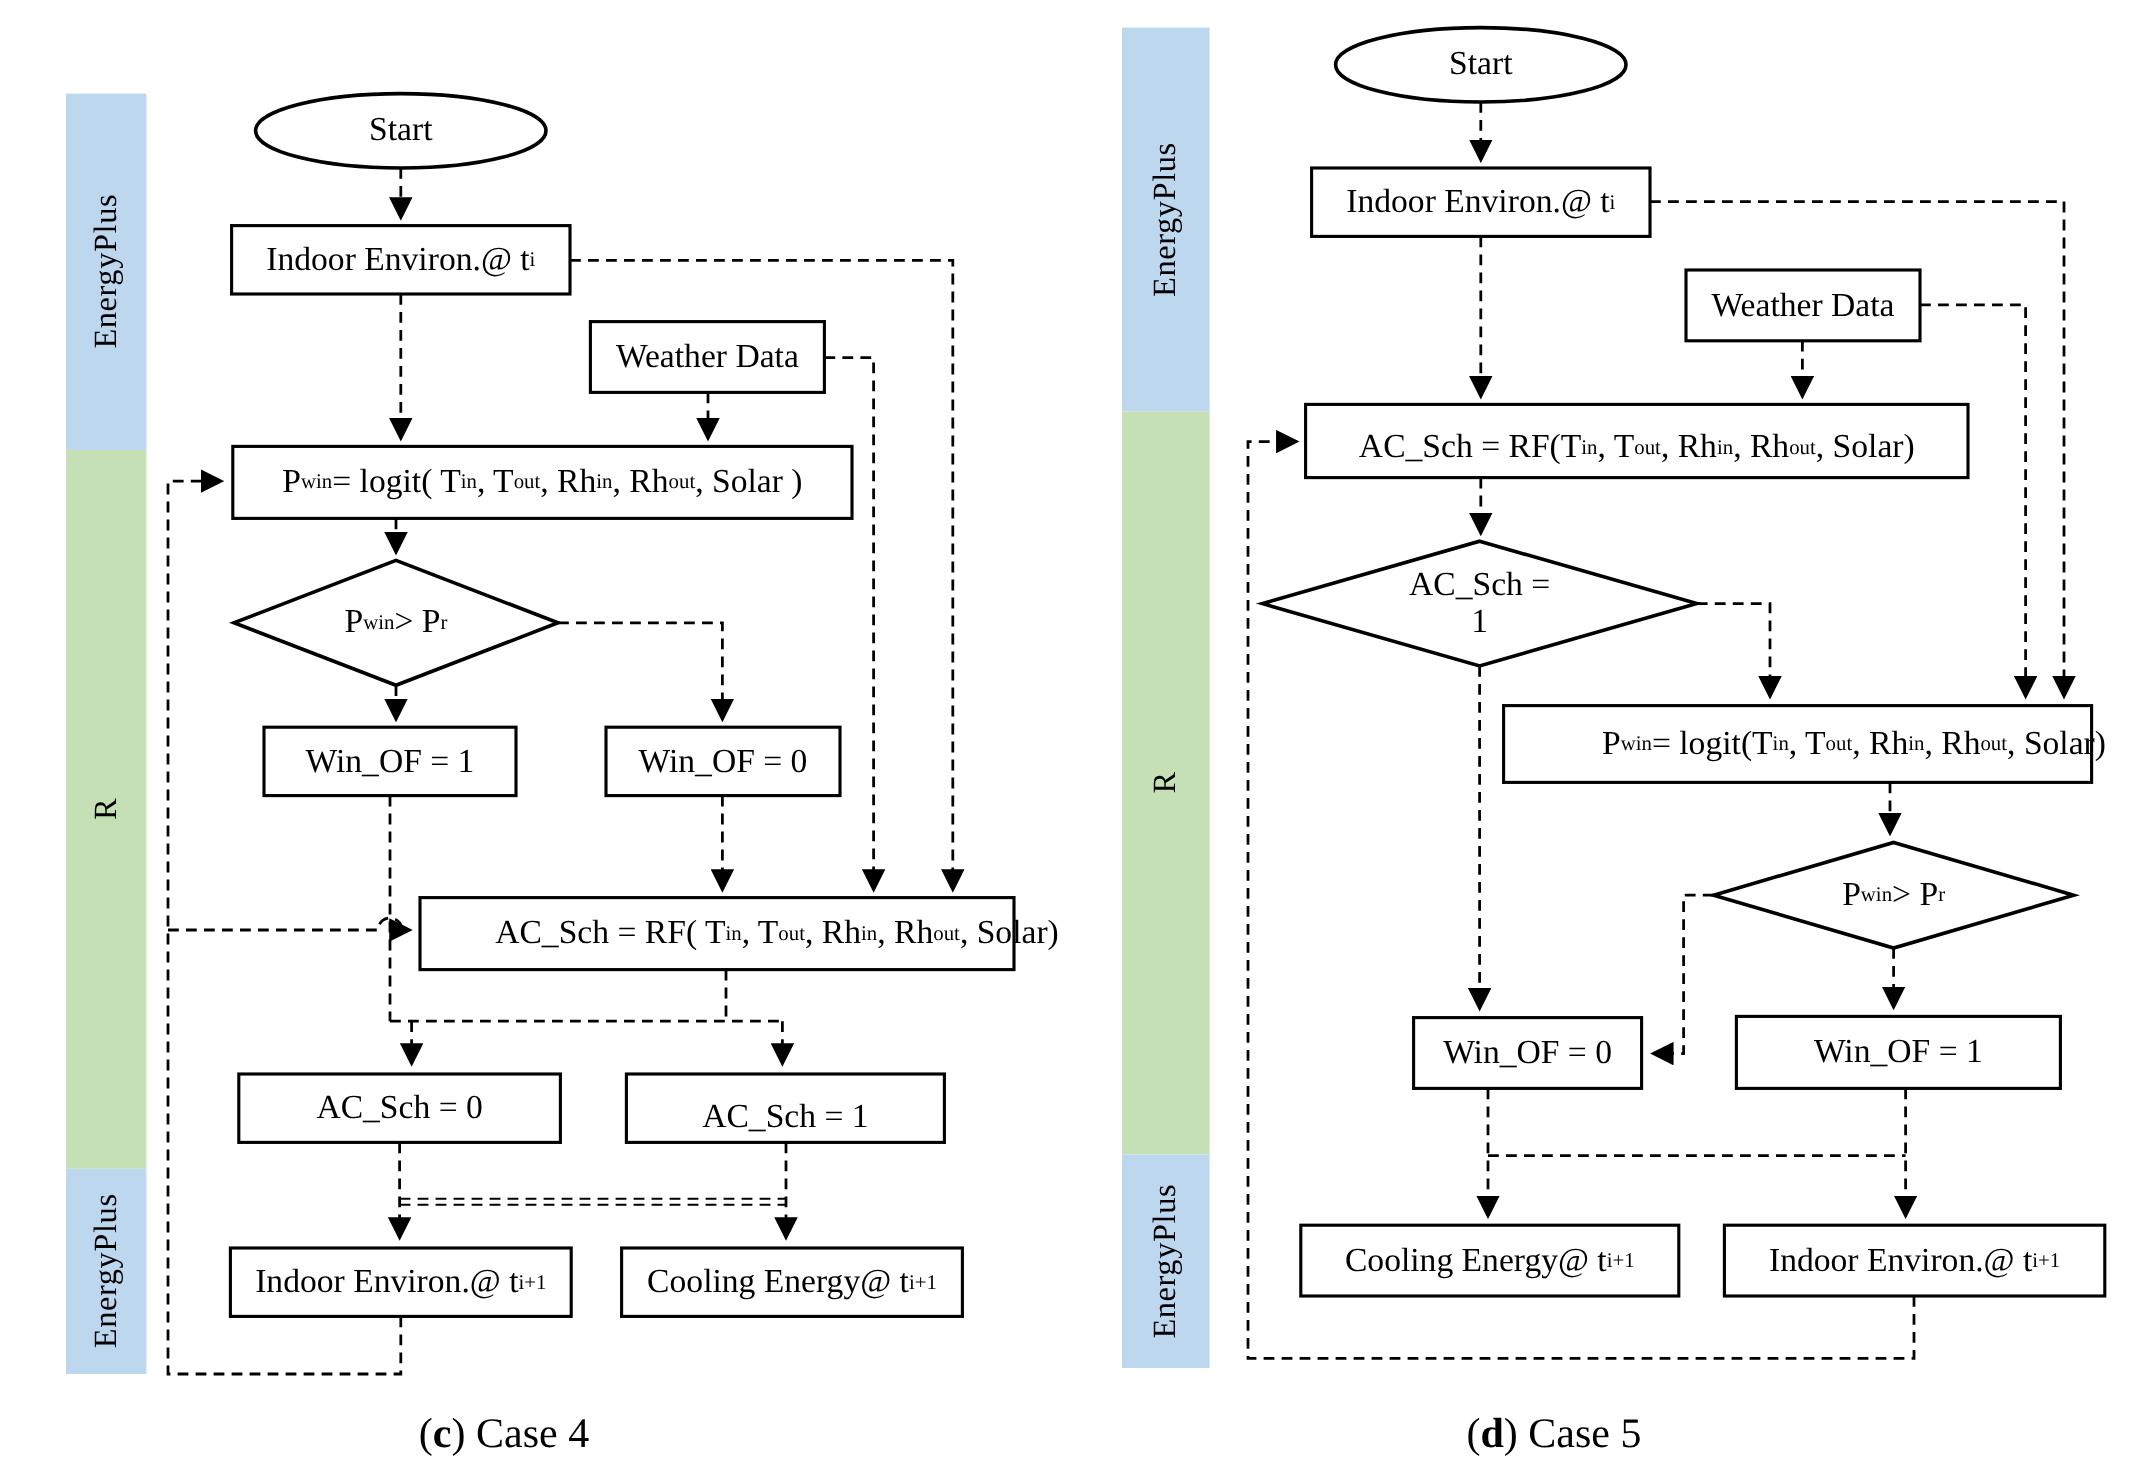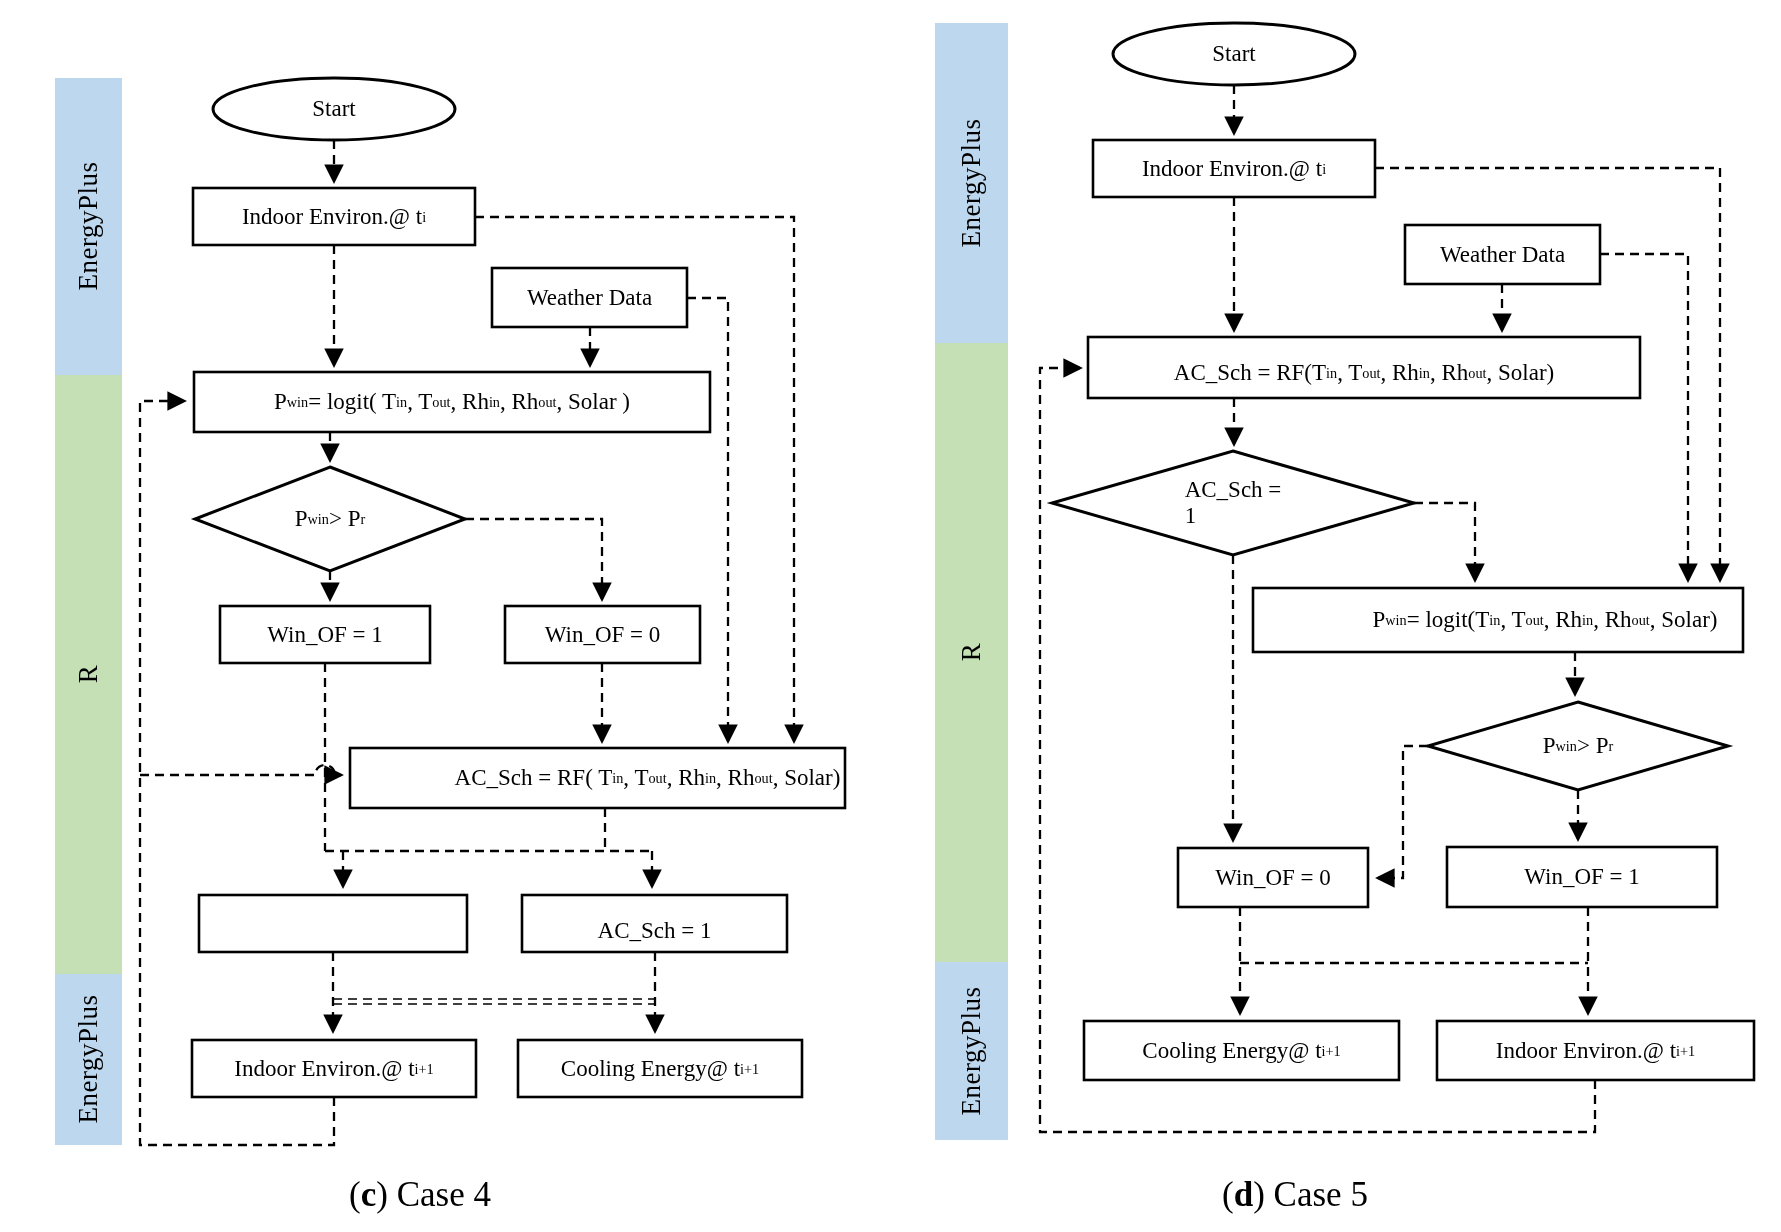--- a/index.html
+++ b/index.html
@@ -4,21 +4,21 @@
 <style>
   html,body{margin:0;padding:0;background:#ffffff;}
   #stage{
     position:relative;width:1781px;height:1232px;background:#ffffff;
     font-family:"Liberation Serif","DejaVu Serif",serif;color:#000;
     overflow:hidden;
   }
   #wires{position:absolute;left:0;top:0;width:1781px;height:1232px;}
   .lbl{
     position:absolute;display:flex;align-items:center;justify-content:center;
-    font-size:23px;line-height:1.12;white-space:nowrap;
+    text-align:center;font-size:28px;line-height:1.12;white-space:nowrap;
     pointer-events:none;
   }
   .lbl sub{font-size:0.62em;line-height:0;}
   .wrap{white-space:normal;}
   .side{
     position:absolute;transform:translate(-50%,-50%) rotate(-90deg);
     transform-origin:center center;font-size:27px;white-space:nowrap;
     letter-spacing:0.5px;pointer-events:none;
   }
   .caption{position:absolute;font-size:35px;transform:translateX(-50%);white-space:nowrap;}
@@ -123,20 +123,21 @@
   <div class="side" style="left:88px;top:1059px;">EnergyPlus</div>
 
   <div class="lbl" style="left:213px;top:78px;width:242px;height:62px;">Start</div>
   <div class="lbl" style="left:193px;top:188px;width:282px;height:57px;">Indoor Environ.@ t<sub>i</sub></div>
   <div class="lbl" style="left:492px;top:268px;width:195px;height:59px;">Weather Data</div>
   <div class="lbl" style="left:194px;top:372px;width:516px;height:60px;">P<sub>win</sub> = logit( T<sub>in</sub>, T<sub>out</sub>, Rh<sub>in</sub>, Rh<sub>out</sub>, Solar )</div>
   <div class="lbl" style="left:195px;top:467px;width:270px;height:104px;">P<sub>win</sub> &gt; P<sub>r</sub></div>
   <div class="lbl" style="left:220px;top:606px;width:210px;height:57px;">Win_OF = 1</div>
   <div class="lbl" style="left:505px;top:606px;width:195px;height:57px;">Win_OF = 0</div>
   <div class="lbl" style="left:350px;top:748px;width:595px;height:60px;">AC_Sch = RF( T<sub>in</sub>, T<sub>out</sub>, Rh<sub>in</sub>, Rh<sub>out</sub>, Solar)</div>
+  <div class="lbl" style="left:199px;top:895px;width:268px;height:57px;">AC_Sch = 0</div>
   <div class="lbl" style="left:522px;top:895px;width:265px;height:72px;">AC_Sch = 1</div>
   <div class="lbl" style="left:192px;top:1040px;width:284px;height:57px;">Indoor Environ.@ t<sub>i+1</sub></div>
   <div class="lbl" style="left:518px;top:1040px;width:284px;height:57px;">Cooling Energy@ t<sub>i+1</sub></div>
   <div class="caption" style="left:420px;top:1175px;">(<b>c</b>) Case 4</div>
 
   <div class="side" style="left:971px;top:183px;">EnergyPlus</div>
   <div class="side" style="left:971px;top:652px;">R</div>
   <div class="side" style="left:971px;top:1051px;">EnergyPlus</div>
 
   <div class="lbl" style="left:1113px;top:23px;width:242px;height:62px;">Start</div>

